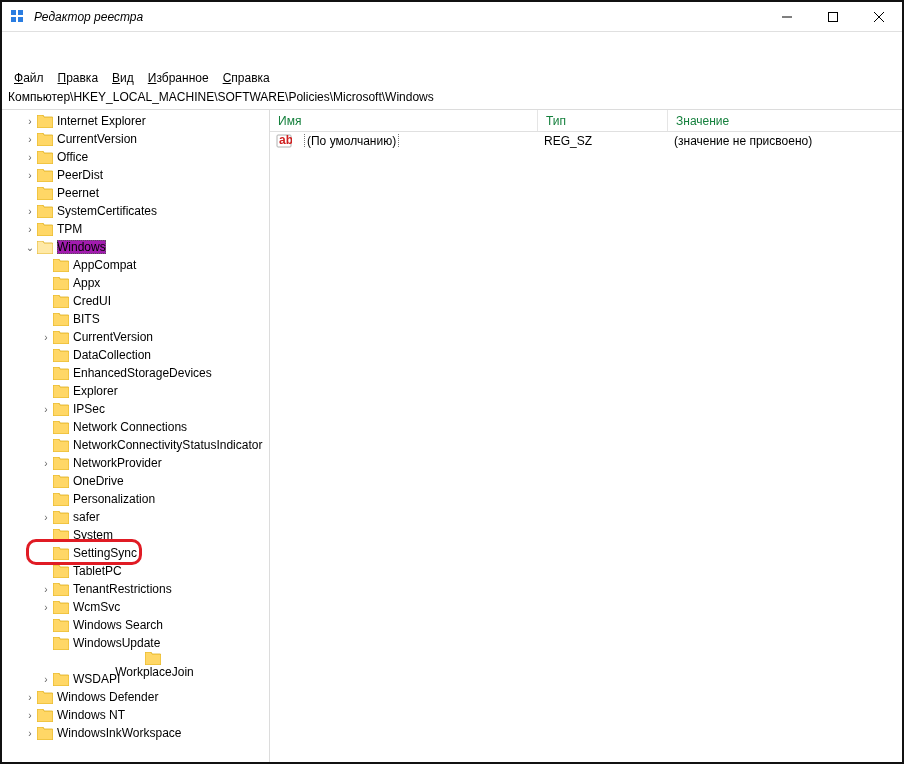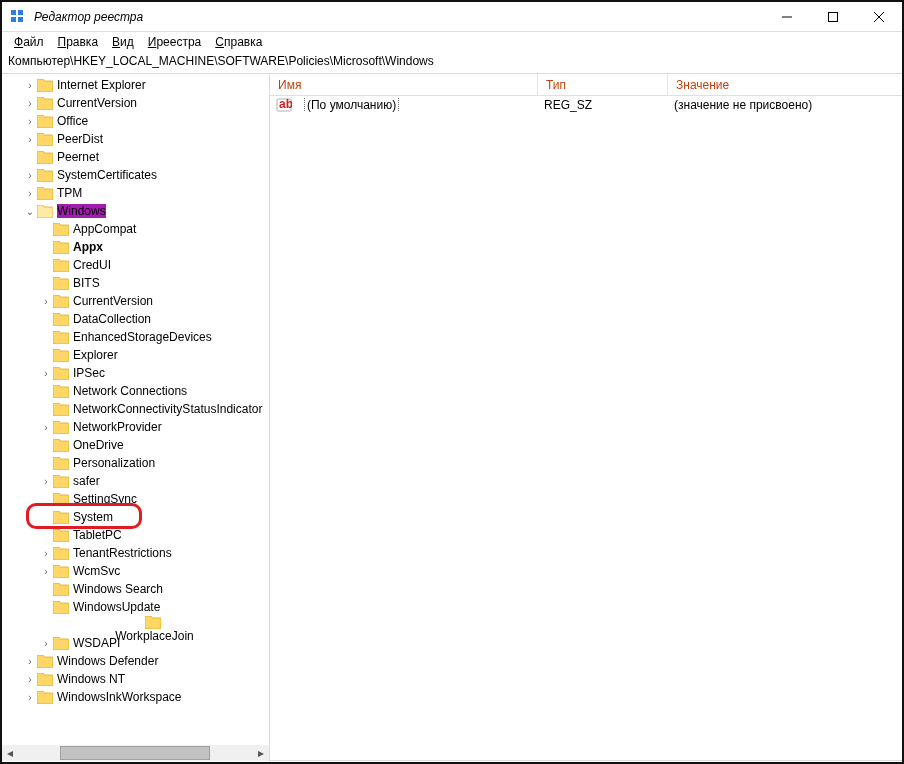--- a/index.html
+++ b/index.html
@@ -16,21 +16,21 @@
   .app-icon {
     width: 16px; height: 16px; margin: 0 8px; display:flex; align-items:center; justify-content:center;
   }
   .title-text { color: #000; }
   .titlebar-spacer { flex: 1; }
   .sysbtn {
     width: 46px; height: 30px; display: flex; align-items: center; justify-content: center;
     color: #000; cursor: pointer;
   }
   .menubar {
-    height: 20px; display: flex; align-items: center; gap: 2px; padding: 0 6px;
+    height: 20px; display: flex; align-items: center; gap: 2px; padding: 0 6px; margin-top: 36px;
   }
   .menuitem { padding: 1px 6px; cursor: default; }
   .menuitem u { text-decoration: underline; }
   .addressbar {
     height: 22px; padding: 2px 6px; border-bottom: 1px solid #dcdcdc; color: #000;
     white-space: nowrap; overflow: hidden; text-overflow: ellipsis;
   }
   .content { display: flex; height: calc(100% - 30px - 20px - 22px); }
   .tree-pane {
     width: 268px; border-right: 1px solid #dcdcdc; overflow: hidden; position: relative;
@@ -53,21 +53,21 @@
   .highlight-box {
     position: absolute; border: 3px solid #e01b24; border-radius: 10px;
     pointer-events: none;
   }
   .list-pane { flex: 1; display: flex; flex-direction: column; }
   .list-header {
     height: 22px; display: flex; border-bottom: 1px solid #e0e0e0; align-items: center;
   }
   .list-col {
     padding: 2px 8px; border-right: 1px solid #e5e5e5; height: 100%; display:flex; align-items:center;
-    color: #c2410c; cursor: default;
+    color: #15803d; cursor: default;
   }
   .list-body { flex: 1; }
   .list-row {
     height: 18px; display: flex; align-items: center;
   }
   .val-icon {
     width: 16px; height: 16px; margin: 0 4px 0 6px; display:flex; align-items:center; justify-content:center;
   }
   .val-name { border: 1px dotted #777; padding: 0 2px; }
   .cell { padding: 0 8px; overflow:hidden; white-space:nowrap; }
@@ -114,21 +114,21 @@
           <line x1="0" y1="0" x2="10" y2="10" stroke="#000"></line>
           <line x1="10" y1="0" x2="0" y2="10" stroke="#000"></line>
         </svg>
     </div>
   </div>
 
   <div class="menubar">
     <span class="menuitem"><u>Ф</u><span id="m-file">айл</span></span>
     <span class="menuitem"><u>П</u><span id="m-edit">равка</span></span>
     <span class="menuitem"><u>В</u><span id="m-view">ид</span></span>
-    <span class="menuitem"><u>И</u><span id="m-fav">реестра</span></span>
+    <span class="menuitem"><u>И</u><span id="m-fav">збранное</span></span>
     <span class="menuitem"><u>С</u><span id="m-help">правка</span></span>
   </div>
 
   <div class="addressbar">Компьютер\HKEY_LOCAL_MACHINE\SOFTWARE\Policies\Microsoft\Windows</div>
 
   <div class="content">
     <div class="tree-pane">
       <div class="tree-inner" id="tree">
           <div class="tree-row" style="padding-left: 22px;">
             <span class="expander">›</span>
@@ -204,21 +204,21 @@
           </div>
           <div class="tree-row" style="padding-left: 38px;">
             <span class="expander"></span>
     <span class="folder-icon">
               <svg width="16" height="13" viewBox="0 0 16 13">
   <path d="M0 2 L0 12 Q0 13 1 13 L15 13 Q16 13 16 12 L16 3 Q16 2 15 2 L7 2 L6 0 L1 0 Q0 0 0 1 Z" fill="#ffd766" stroke="#d9a400" stroke-width="0.7"></path>
 </svg>
             </span>
     <span class="tree-label ">AppCompat</span>
           </div>
-          <div class="tree-row" style="padding-left: 38px; font-weight: bold;">
+          <div class="tree-row" style="padding-left: 38px;">
             <span class="expander"></span>
     <span class="folder-icon">
               <svg width="16" height="13" viewBox="0 0 16 13">
   <path d="M0 2 L0 12 Q0 13 1 13 L15 13 Q16 13 16 12 L16 3 Q16 2 15 2 L7 2 L6 0 L1 0 Q0 0 0 1 Z" fill="#ffd766" stroke="#d9a400" stroke-width="0.7"></path>
 </svg>
             </span>
     <span class="tree-label ">Appx</span>
           </div>
           <div class="tree-row" style="padding-left: 38px;">
             <span class="expander"></span>
@@ -337,30 +337,30 @@
             </span>
     <span class="tree-label ">safer</span>
           </div>
           <div class="tree-row" style="padding-left: 38px;">
             <span class="expander"></span>
     <span class="folder-icon">
               <svg width="16" height="13" viewBox="0 0 16 13">
   <path d="M0 2 L0 12 Q0 13 1 13 L15 13 Q16 13 16 12 L16 3 Q16 2 15 2 L7 2 L6 0 L1 0 Q0 0 0 1 Z" fill="#ffd766" stroke="#d9a400" stroke-width="0.7"></path>
 </svg>
             </span>
+    <span class="tree-label ">System</span>
+          </div>
+          <div class="tree-row" style="padding-left: 38px;">
+            <span class="expander"></span>
+    <span class="folder-icon">
+              <svg width="16" height="13" viewBox="0 0 16 13">
+  <path d="M0 2 L0 12 Q0 13 1 13 L15 13 Q16 13 16 12 L16 3 Q16 2 15 2 L7 2 L6 0 L1 0 Q0 0 0 1 Z" fill="#ffd766" stroke="#d9a400" stroke-width="0.7"></path>
+</svg>
+            </span>
     <span class="tree-label ">SettingSync</span>
-          </div>
-          <div class="tree-row" style="padding-left: 38px;">
-            <span class="expander"></span>
-    <span class="folder-icon">
-              <svg width="16" height="13" viewBox="0 0 16 13">
-  <path d="M0 2 L0 12 Q0 13 1 13 L15 13 Q16 13 16 12 L16 3 Q16 2 15 2 L7 2 L6 0 L1 0 Q0 0 0 1 Z" fill="#ffd766" stroke="#d9a400" stroke-width="0.7"></path>
-</svg>
-            </span>
-    <span class="tree-label ">System</span>
           </div>
           <div class="tree-row" style="padding-left: 38px;">
             <span class="expander"></span>
     <span class="folder-icon">
               <svg width="16" height="13" viewBox="0 0 16 13">
   <path d="M0 2 L0 12 Q0 13 1 13 L15 13 Q16 13 16 12 L16 3 Q16 2 15 2 L7 2 L6 0 L1 0 Q0 0 0 1 Z" fill="#ffd766" stroke="#d9a400" stroke-width="0.7"></path>
 </svg>
             </span>
     <span class="tree-label ">TabletPC</span>
           </div>

